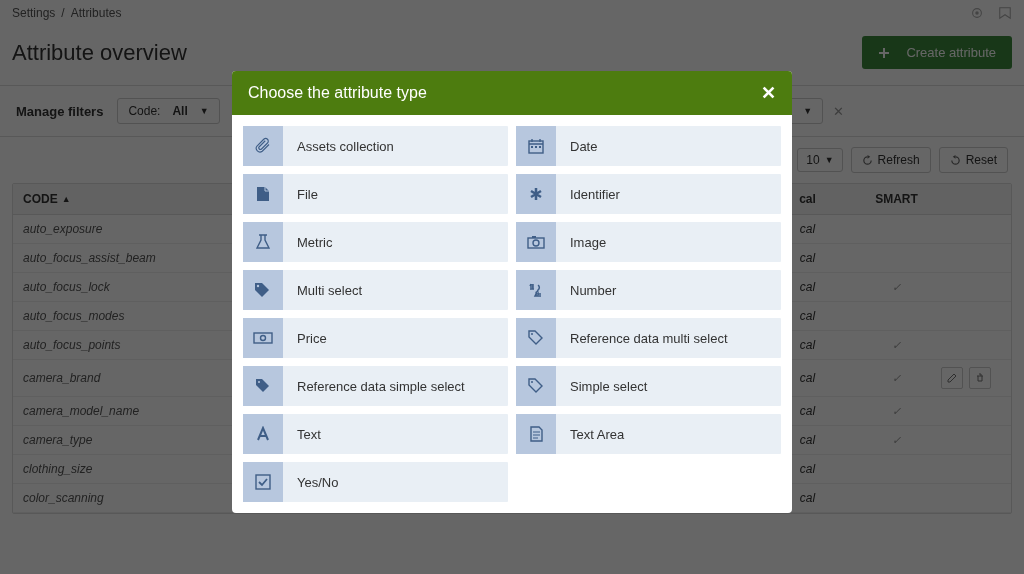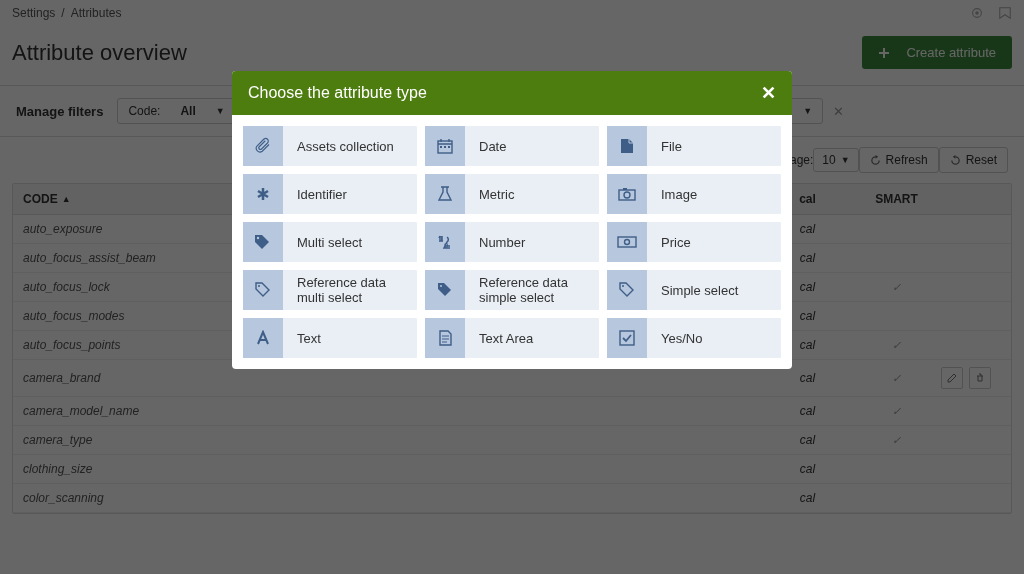--- a/index.html
+++ b/index.html
@@ -73,30 +73,30 @@
       color: #333;
       cursor: pointer;
     }
     .filter-pill {
       border: 1px solid #ccc;
       border-radius: 3px;
       padding: 5px 10px;
       font-size: 12px;
       display: flex;
       align-items: center;
-      gap: 20px;
+      gap: 12px;
       background: #fff;
     }
     .filter-x { color:#999; cursor:pointer; }
     
     .toolbar-row {
       display: flex;
       justify-content: flex-end;
       align-items: center;
-      gap: 0;
+      gap: 8px;
       padding: 10px 16px;
       font-size: 12px;
     }
     .select-box {
       border:1px solid #ccc;
       border-radius:3px;
       padding:4px 8px;
       display:flex;
       gap:5px;
       align-items:center;
@@ -130,21 +130,21 @@
       padding: 11px 16px;
       display: flex;
       justify-content: space-between;
       align-items: center;
       font-size: 16px;
     }
     .modal-close { cursor:pointer; font-size:18px; font-weight:bold;}
     .modal-body {
       padding: 11px;
       display: grid;
-      grid-template-columns: 1fr 1fr 1fr;
+      grid-template-columns: 1fr 1fr;
       gap: 8px;
     }
     .attr-type {
       background: #e9eff5;
       display: flex;
       align-items: center;
       height: 40px;
       cursor: pointer;
       border-radius: 1px;
     }

